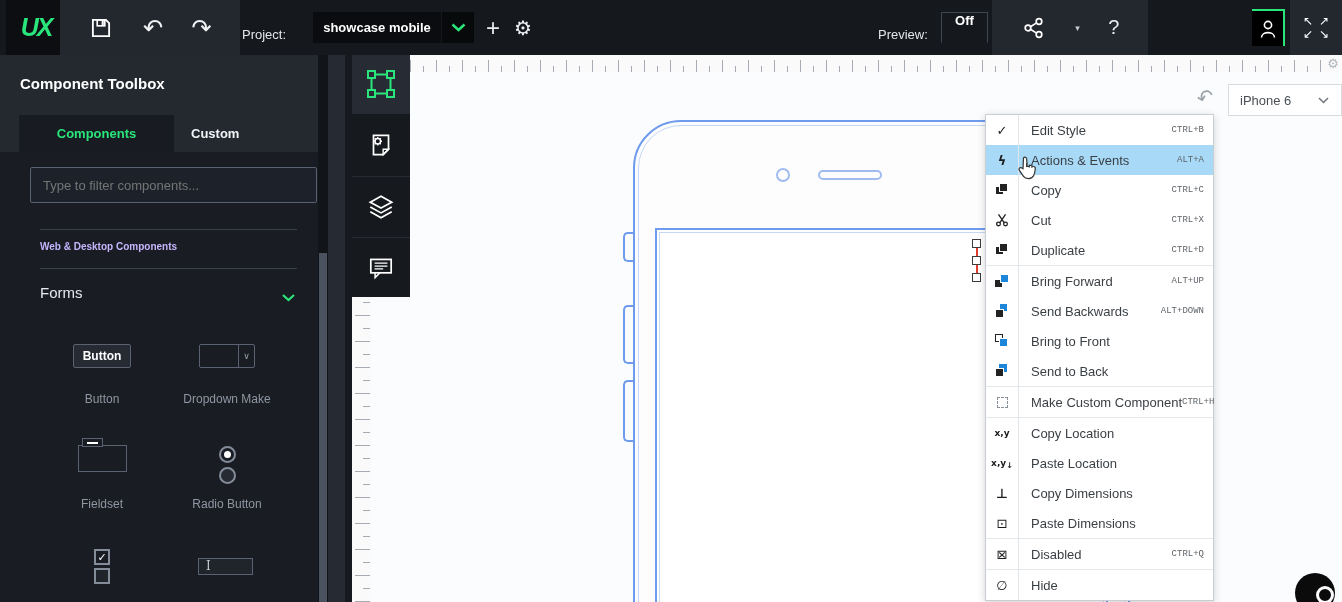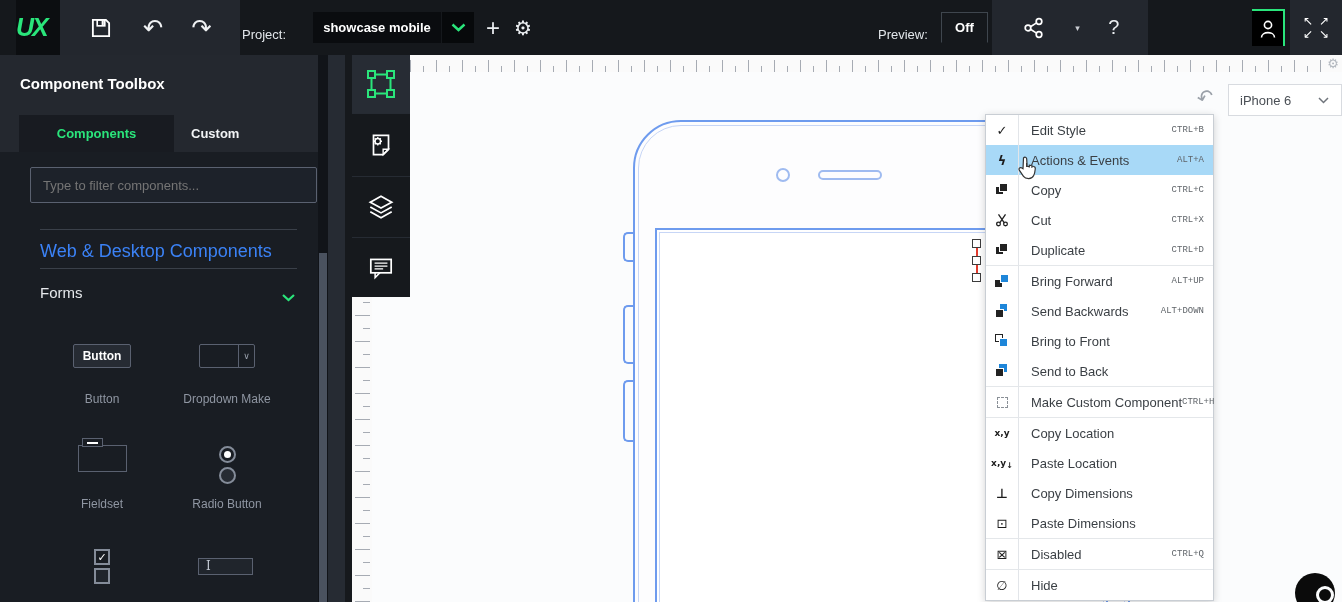--- a/index.html
+++ b/index.html
@@ -2,60 +2,60 @@
 <html><head>
 <meta charset="utf-8">
 <style>
   * { margin:0; padding:0; box-sizing:border-box; }
   html,body { background:#101216; }
   #app { position:relative; width:1342px; height:602px; overflow:hidden;
          font-family:"Liberation Sans", sans-serif; background:#fbfcfd; }
 
   
   .topbar { position:absolute; left:0; top:0; width:1342px; height:55px; background:#15181c; z-index:30; }
-  .tb-logo { position:absolute; left:16px; top:0; width:60px; height:55px; background:#0c0e11;
-             display:flex; align-items:center; justify-content:flex-start; }
+  .tb-logo { position:absolute; left:6px; top:0; width:60px; height:55px; background:#0c0e11;
+             display:flex; align-items:center; justify-content:center; }
   .tb-logo span { color:#2ae57b; font-size:25px; font-weight:bold; font-style:italic; letter-spacing:-2px; }
   .tb-group { position:absolute; top:0; height:55px; background:#23272e; display:flex; align-items:center; justify-content:space-evenly; }
   .g1 { left:60px; width:180px; }
   .g2 { left:992px; width:156px; }
   .g3 { left:1290px; width:52px; }
   .tb-label { position:absolute; top:0; height:68px; display:flex; align-items:center;
               color:#e2e6ea; font-size:13px; }
   .glyph-btn { color:#eceff2; display:flex; align-items:center; justify-content:center; }
   .u-undo,.u-redo { font-size:24px; color:#f1f3f5; }
   .proj-select { position:absolute; left:313px; top:12px; width:128px; height:31px; background:#0a0c0f;
                  color:#fff; font-weight:bold; font-size:13px; display:flex; align-items:center; justify-content:center; }
   .proj-caret { position:absolute; left:442px; top:12px; width:32px; height:31px; background:#07090b;
                 display:flex; align-items:center; justify-content:center; }
   .plus-btn { position:absolute; left:480px; top:0; width:26px; height:55px; font-size:24px; font-weight:300; }
   .gear-btn { position:absolute; left:508px; top:0; width:30px; height:55px; font-size:20px; }
   .preview-off { position:absolute; left:941px; top:12px; width:47px; height:31px;
                  border:1px solid #3f464e; border-bottom-color:transparent;
-                 color:#fff; font-weight:bold; font-size:13px; display:flex; align-items:center; justify-content:center; }
+                 color:#fff; font-weight:bold; font-size:13px; display:flex; align-items:flex-start; justify-content:center; }
   .share-caret { font-size:9px; color:#c8ccd1; }
   .help-btn { font-size:20px; font-weight:300; color:#eceff2; }
   .avatar { position:absolute; left:1252px; top:9px; width:33px; height:37px; background:#000;
             border-top:2px solid #2ae57b; border-right:2px solid #2ae57b;
             display:flex; align-items:center; justify-content:center; }
   .fs-grid { display:grid; grid-template-columns:13px 13px; grid-gap:1px 3px; color:#fff; font-size:12px; line-height:12px; text-align:center; }
 
   
   .panel { position:absolute; left:0; top:55px; width:328px; bottom:0; background:#191d23; z-index:20; }
   .panel-head { position:absolute; left:0; top:0; width:328px; height:97px; background:#24282f; }
   .panel-title { position:absolute; left:20px; top:20px; color:#fff; font-size:15px; font-weight:bold; }
   .tab { position:absolute; top:60px; height:37px; display:flex; align-items:center; font-size:13px; font-weight:bold; }
   .tab-active { left:19px; width:155px; background:#181b21; color:#2ae57b; justify-content:center; }
   .tab-idle { left:174px; width:110px; color:#f2f4f6; padding-left:17px; }
   .search-box { position:absolute; left:30px; top:112px; width:287px; height:36px;
                 background:#1d222a; border:1px solid #5a6170; border-radius:2px; display:flex; align-items:center; }
   .search-box input { background:transparent; border:none; outline:none; color:#98a0ad; font-size:13px;
                       font-family:"Liberation Sans",sans-serif; padding:0 12px; width:100%; }
   .divider { position:absolute; left:40px; width:257px; height:1px; background:#3a4049; }
-  .sec-title { position:absolute; left:40px; top:186px; color:#3b82f6; font-size:18px; font-weight:normal; }
+  .sec-title { position:absolute; left:40px; top:186px; color:#c4b5fd; font-size:10px; font-weight:bold; }
   .grp-row { position:absolute; left:40px; top:229px; width:257px; color:#e6e9ec; font-size:15px; }
   .grp-chev { position:absolute; right:2px; top:4px; }
   .comp-label { position:absolute; width:124px; text-align:center; color:#8f96a2; font-size:12px; }
   .btn-sample { position:absolute; left:73px; top:289px; width:58px; height:24px; border:1px solid #5a6170;
                 background:#262b33; color:#fff; font-size:12px; font-weight:bold;
                 display:flex; align-items:center; justify-content:center; border-radius:2px; }
   .dd-sample { position:absolute; left:199px; top:289px; width:56px; height:24px; border:1px solid #5a6170; border-radius:2px; display:flex; }
   .dd-arrowcell { margin-left:auto; width:16px; border-left:1px solid #5a6170; display:flex; align-items:center; justify-content:center;
                   color:#9aa1ac; font-size:9px; }
   .fieldset-main { position:absolute; left:78px; top:390px; width:49px; height:27px; border:1px solid #5a6170; }

